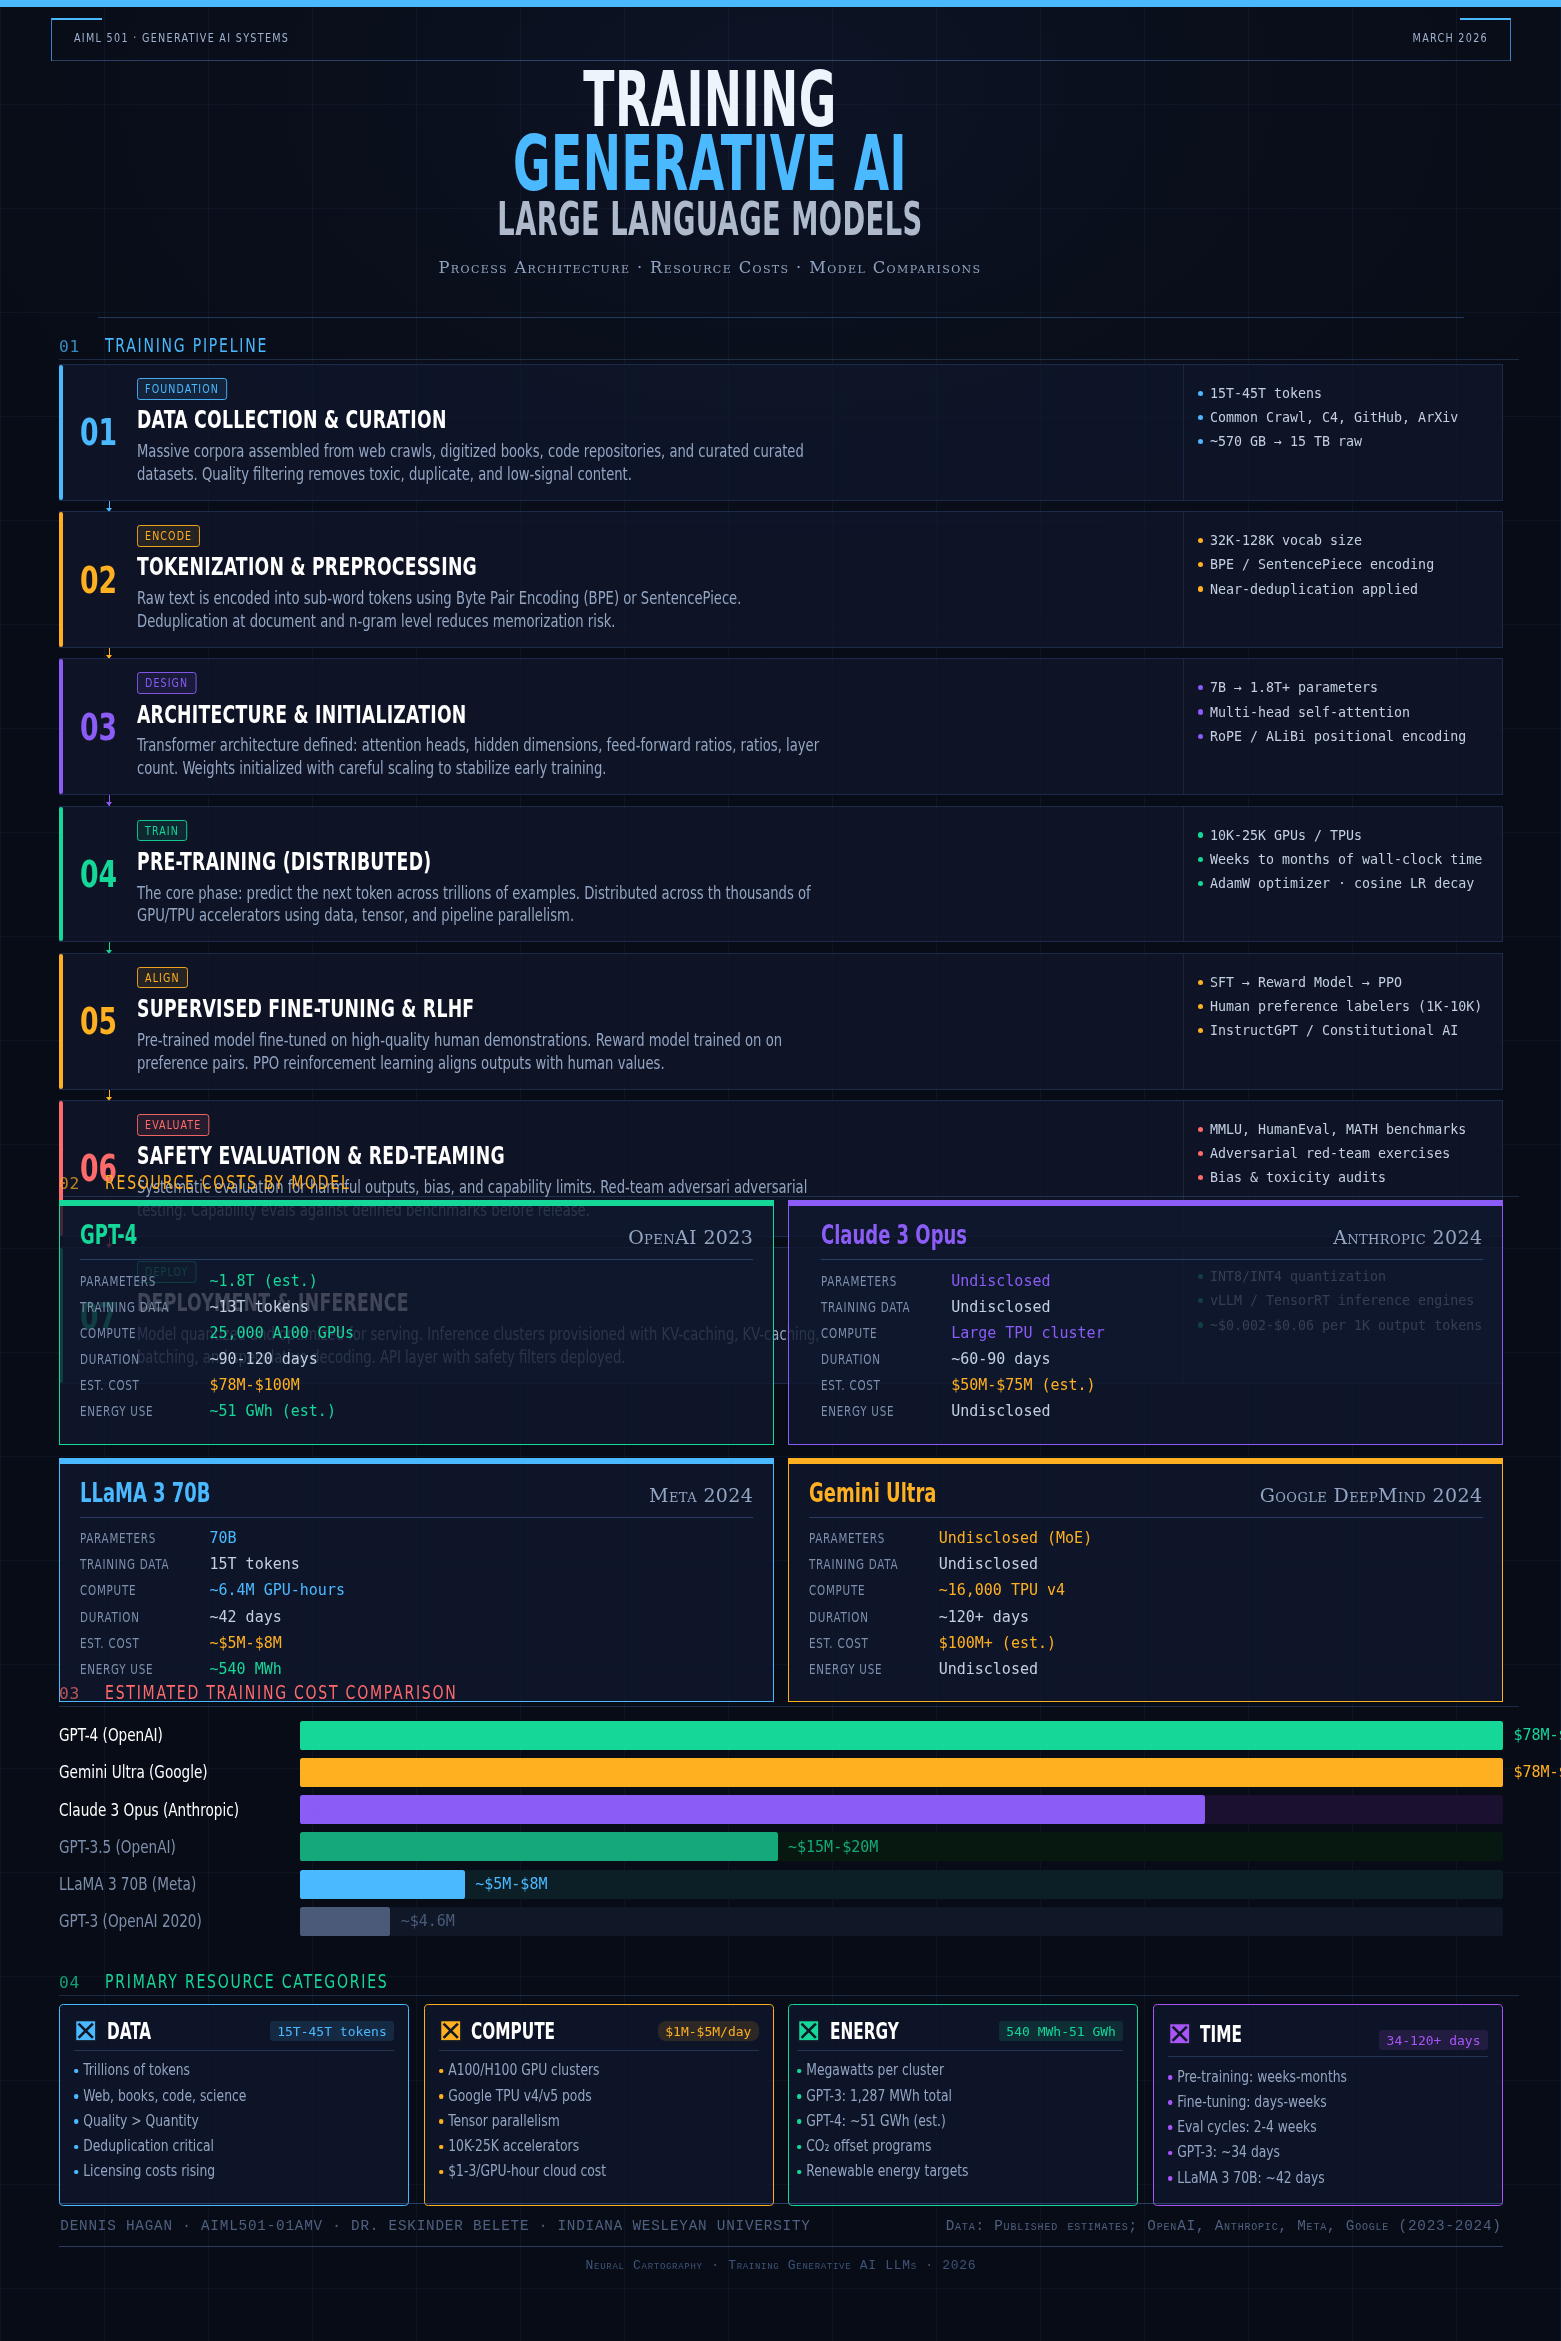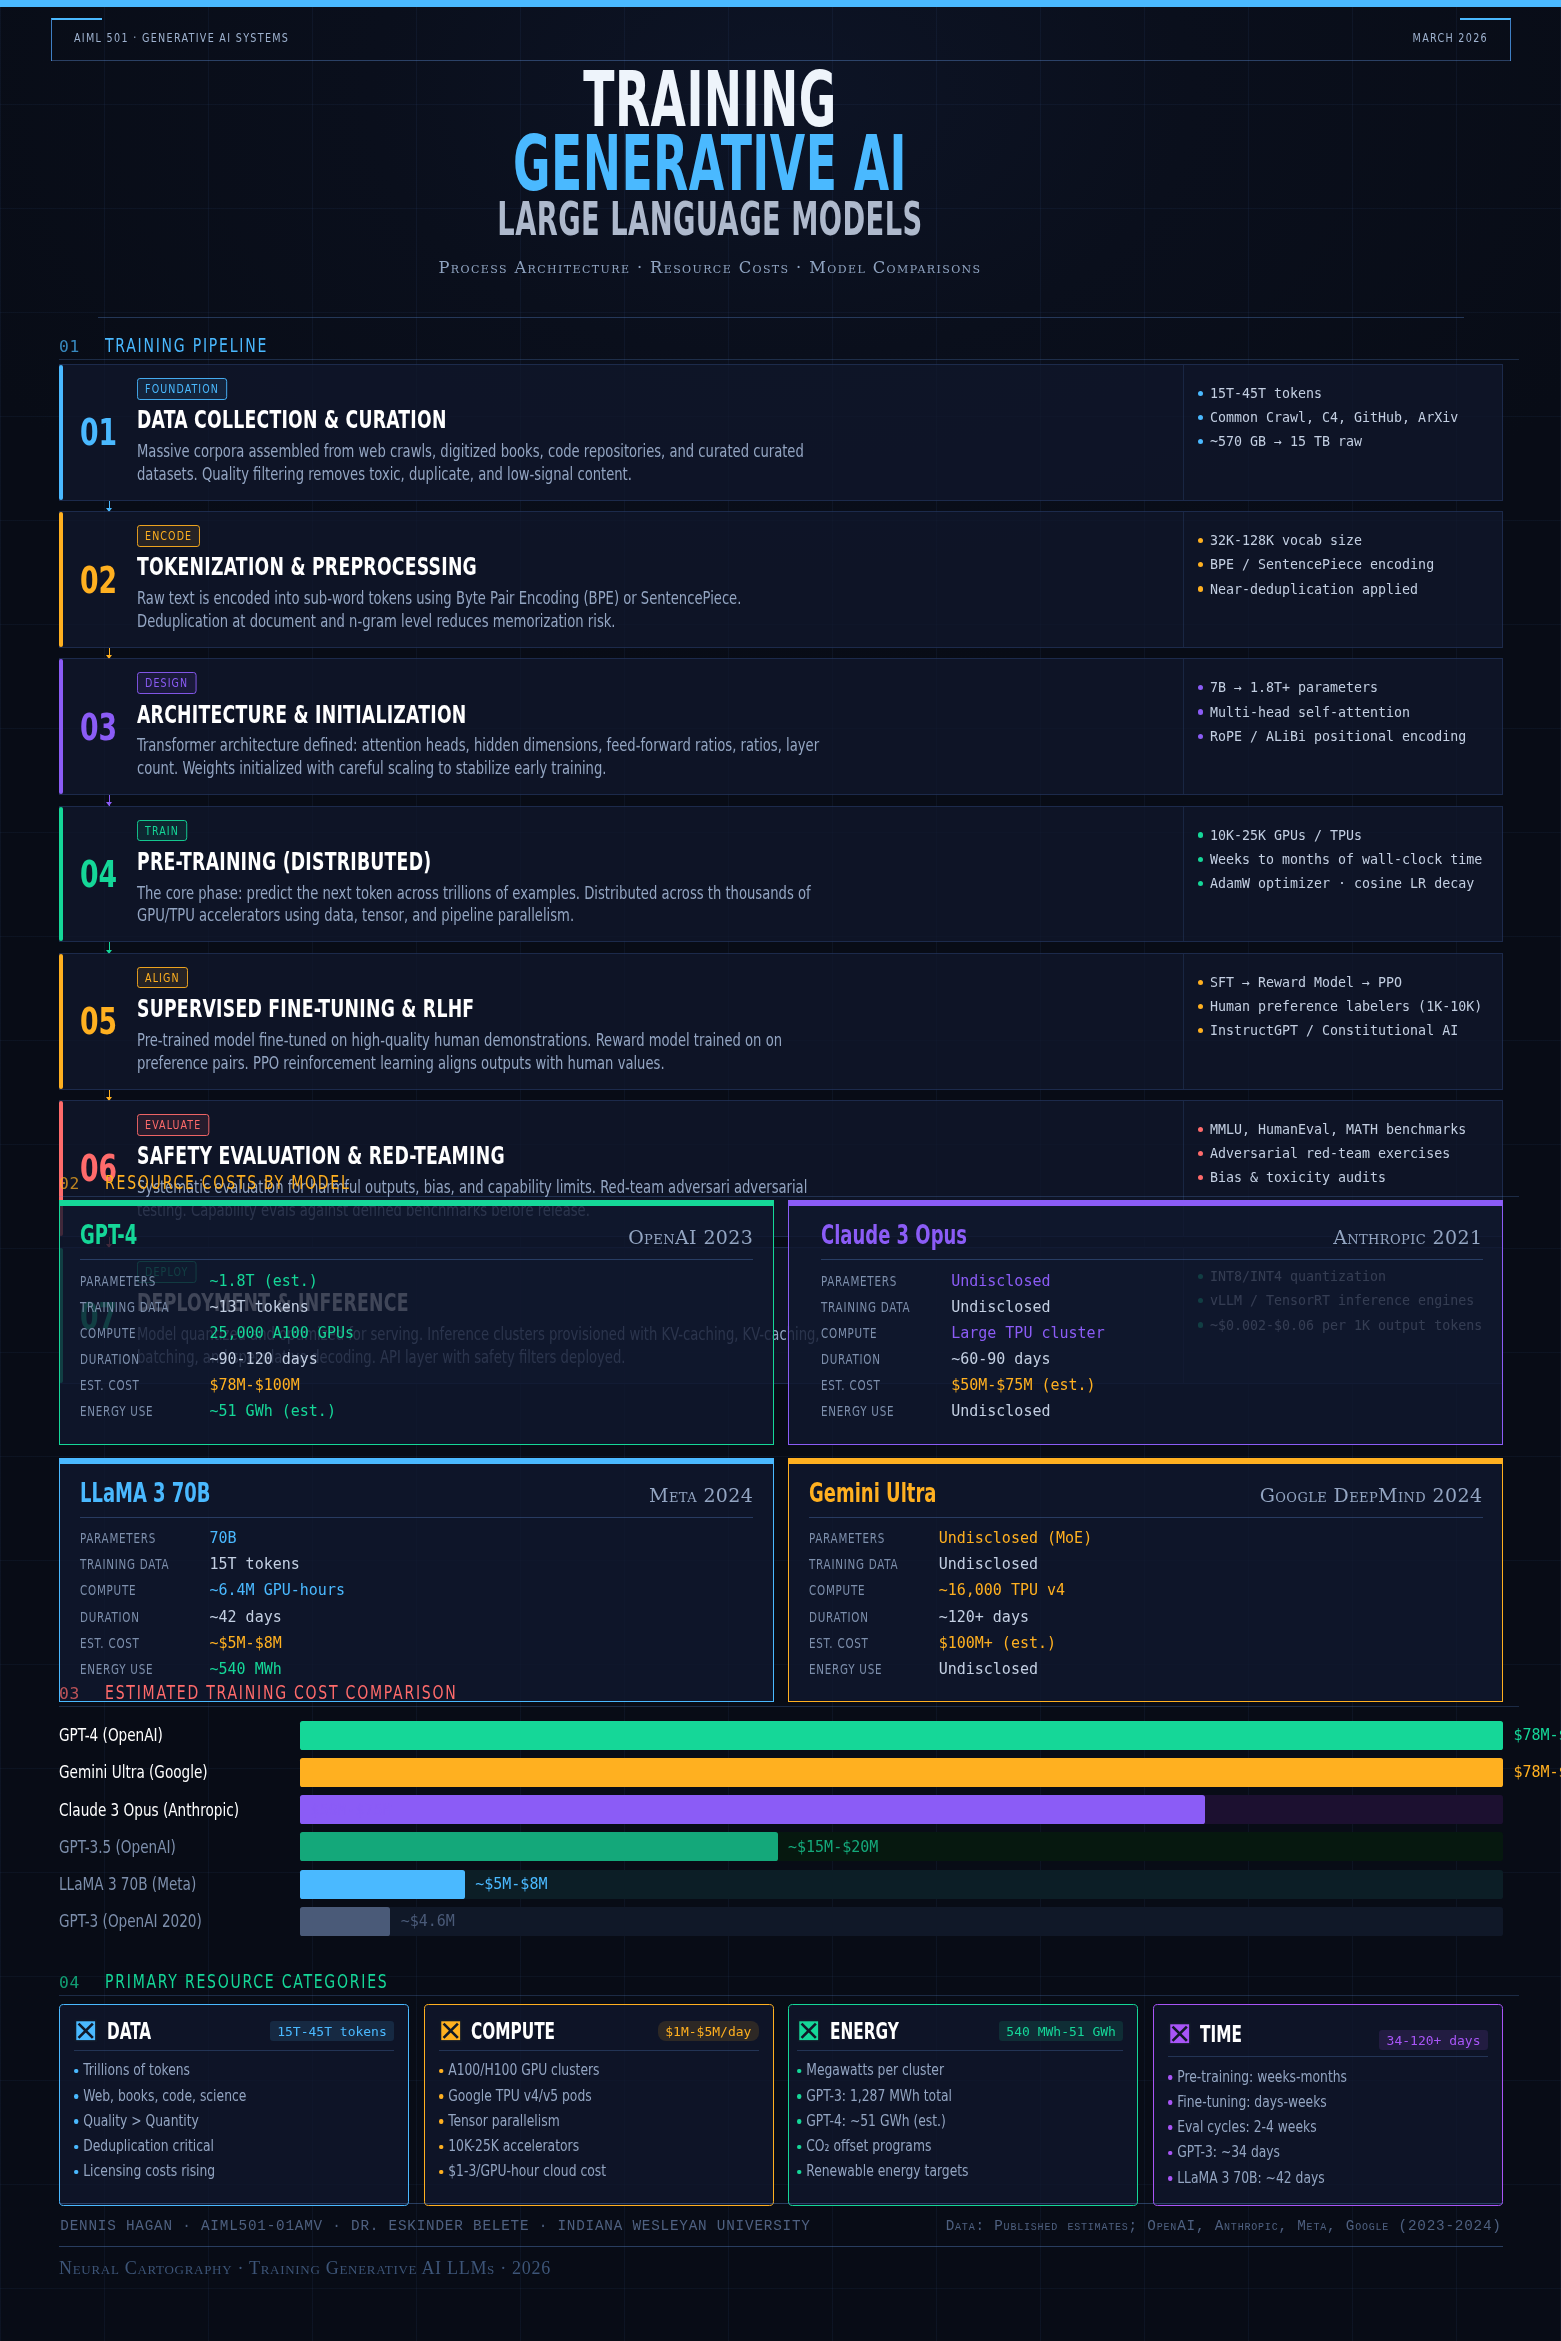--- a/index.html
+++ b/index.html
@@ -200,22 +200,22 @@
   .cat-li .dot { display: inline-block; width: 4.6px; height: 4.6px; border-radius: 50%; margin-right: 5.9px; vertical-align: 2px; }
 
   
   .foot { position: absolute; left: 59px; top: 2203px; width: 1444px; }
   .foot-rule { height: 0.7px; background: rgba(90,135,205,.40); }
   .foot-row { display: flex; justify-content: space-between; align-items: center; padding: 14.3px 1.3px 11.7px; }
   .foot-txt {
     font-family: Liberation Mono, monospace; font-variant: small-caps;
     font-size: 14.3px; letter-spacing: 0.8px; color: #4e6080;
   }
-  .foot-sub { padding-top: 11.7px; font-size: 18px; color: #3d5578;
-    font-family: Liberation Serif, serif; font-variant: small-caps; letter-spacing: 0.7px; }
+  .foot-sub { padding-top: 11.7px; font-size: 13px; color: #3d5578;
+    font-family: Liberation Mono, monospace; font-variant: small-caps; letter-spacing: 0.7px; text-align: center; }
 </style>
 </head>
 <body>
 
 <div class="page">
 
   <div class="top-rule"></div>
 
   <div class="hdr">
     <div class="brkt l"></div>
@@ -356,21 +356,21 @@
           <div class="mrow">
             <div class="mkey">ENERGY USE</div>
             <div class="mval" style="color: rgb(21, 215, 152);">~51 GWh (est.)</div>
           </div>
         </div>
       </div>
       <div class="mcard" style="border-color: rgb(139, 92, 246); padding-left: 32px;">
         <div class="mcard-top" style="background: rgb(139, 92, 246);"></div>
         <div class="mcard-hd">
           <div class="mcard-name" style="color: rgb(139, 92, 246);">Claude 3 Opus</div>
-          <div class="mcard-org">Anthropic 2021</div>
+          <div class="mcard-org">Anthropic 2024</div>
         </div>
         <div class="mcard-rule"></div>
         <div class="mcard-rows">
           <div class="mrow">
             <div class="mkey">PARAMETERS</div>
             <div class="mval" style="color: rgb(139, 92, 246);">Undisclosed</div>
           </div>
           <div class="mrow">
             <div class="mkey">TRAINING DATA</div>
             <div class="mval" style="color: rgb(195, 207, 226);">Undisclosed</div>

